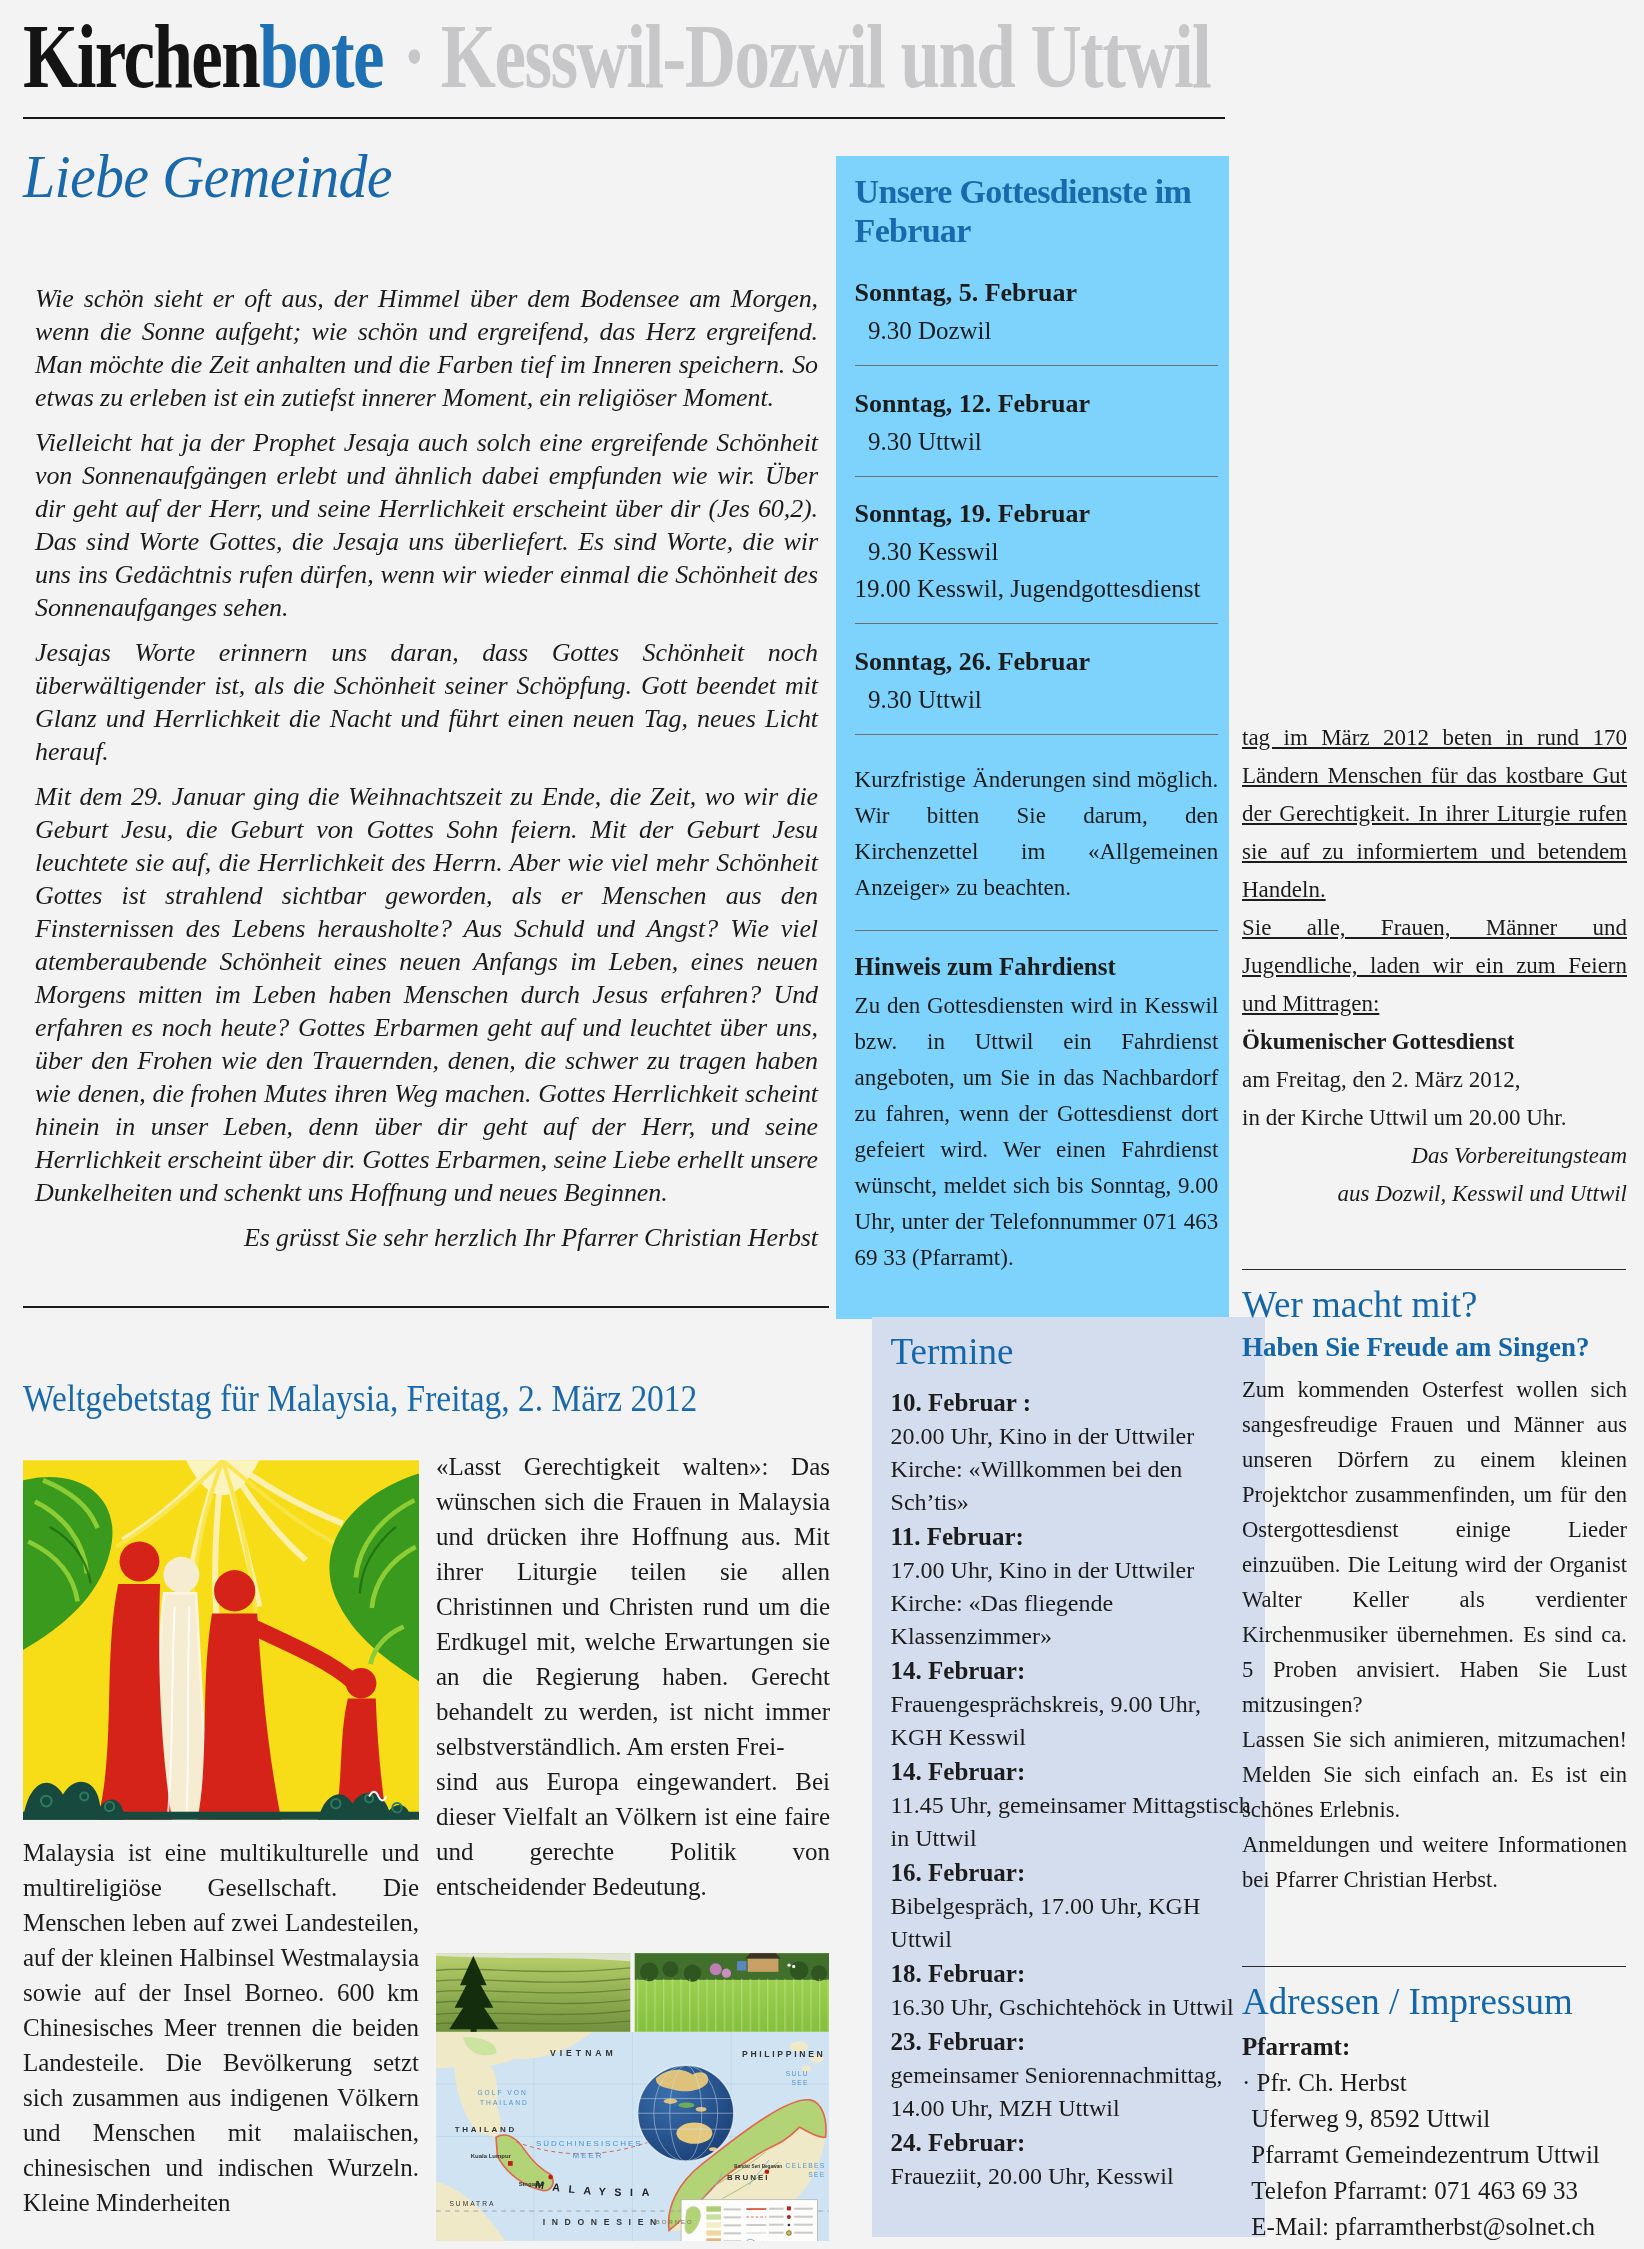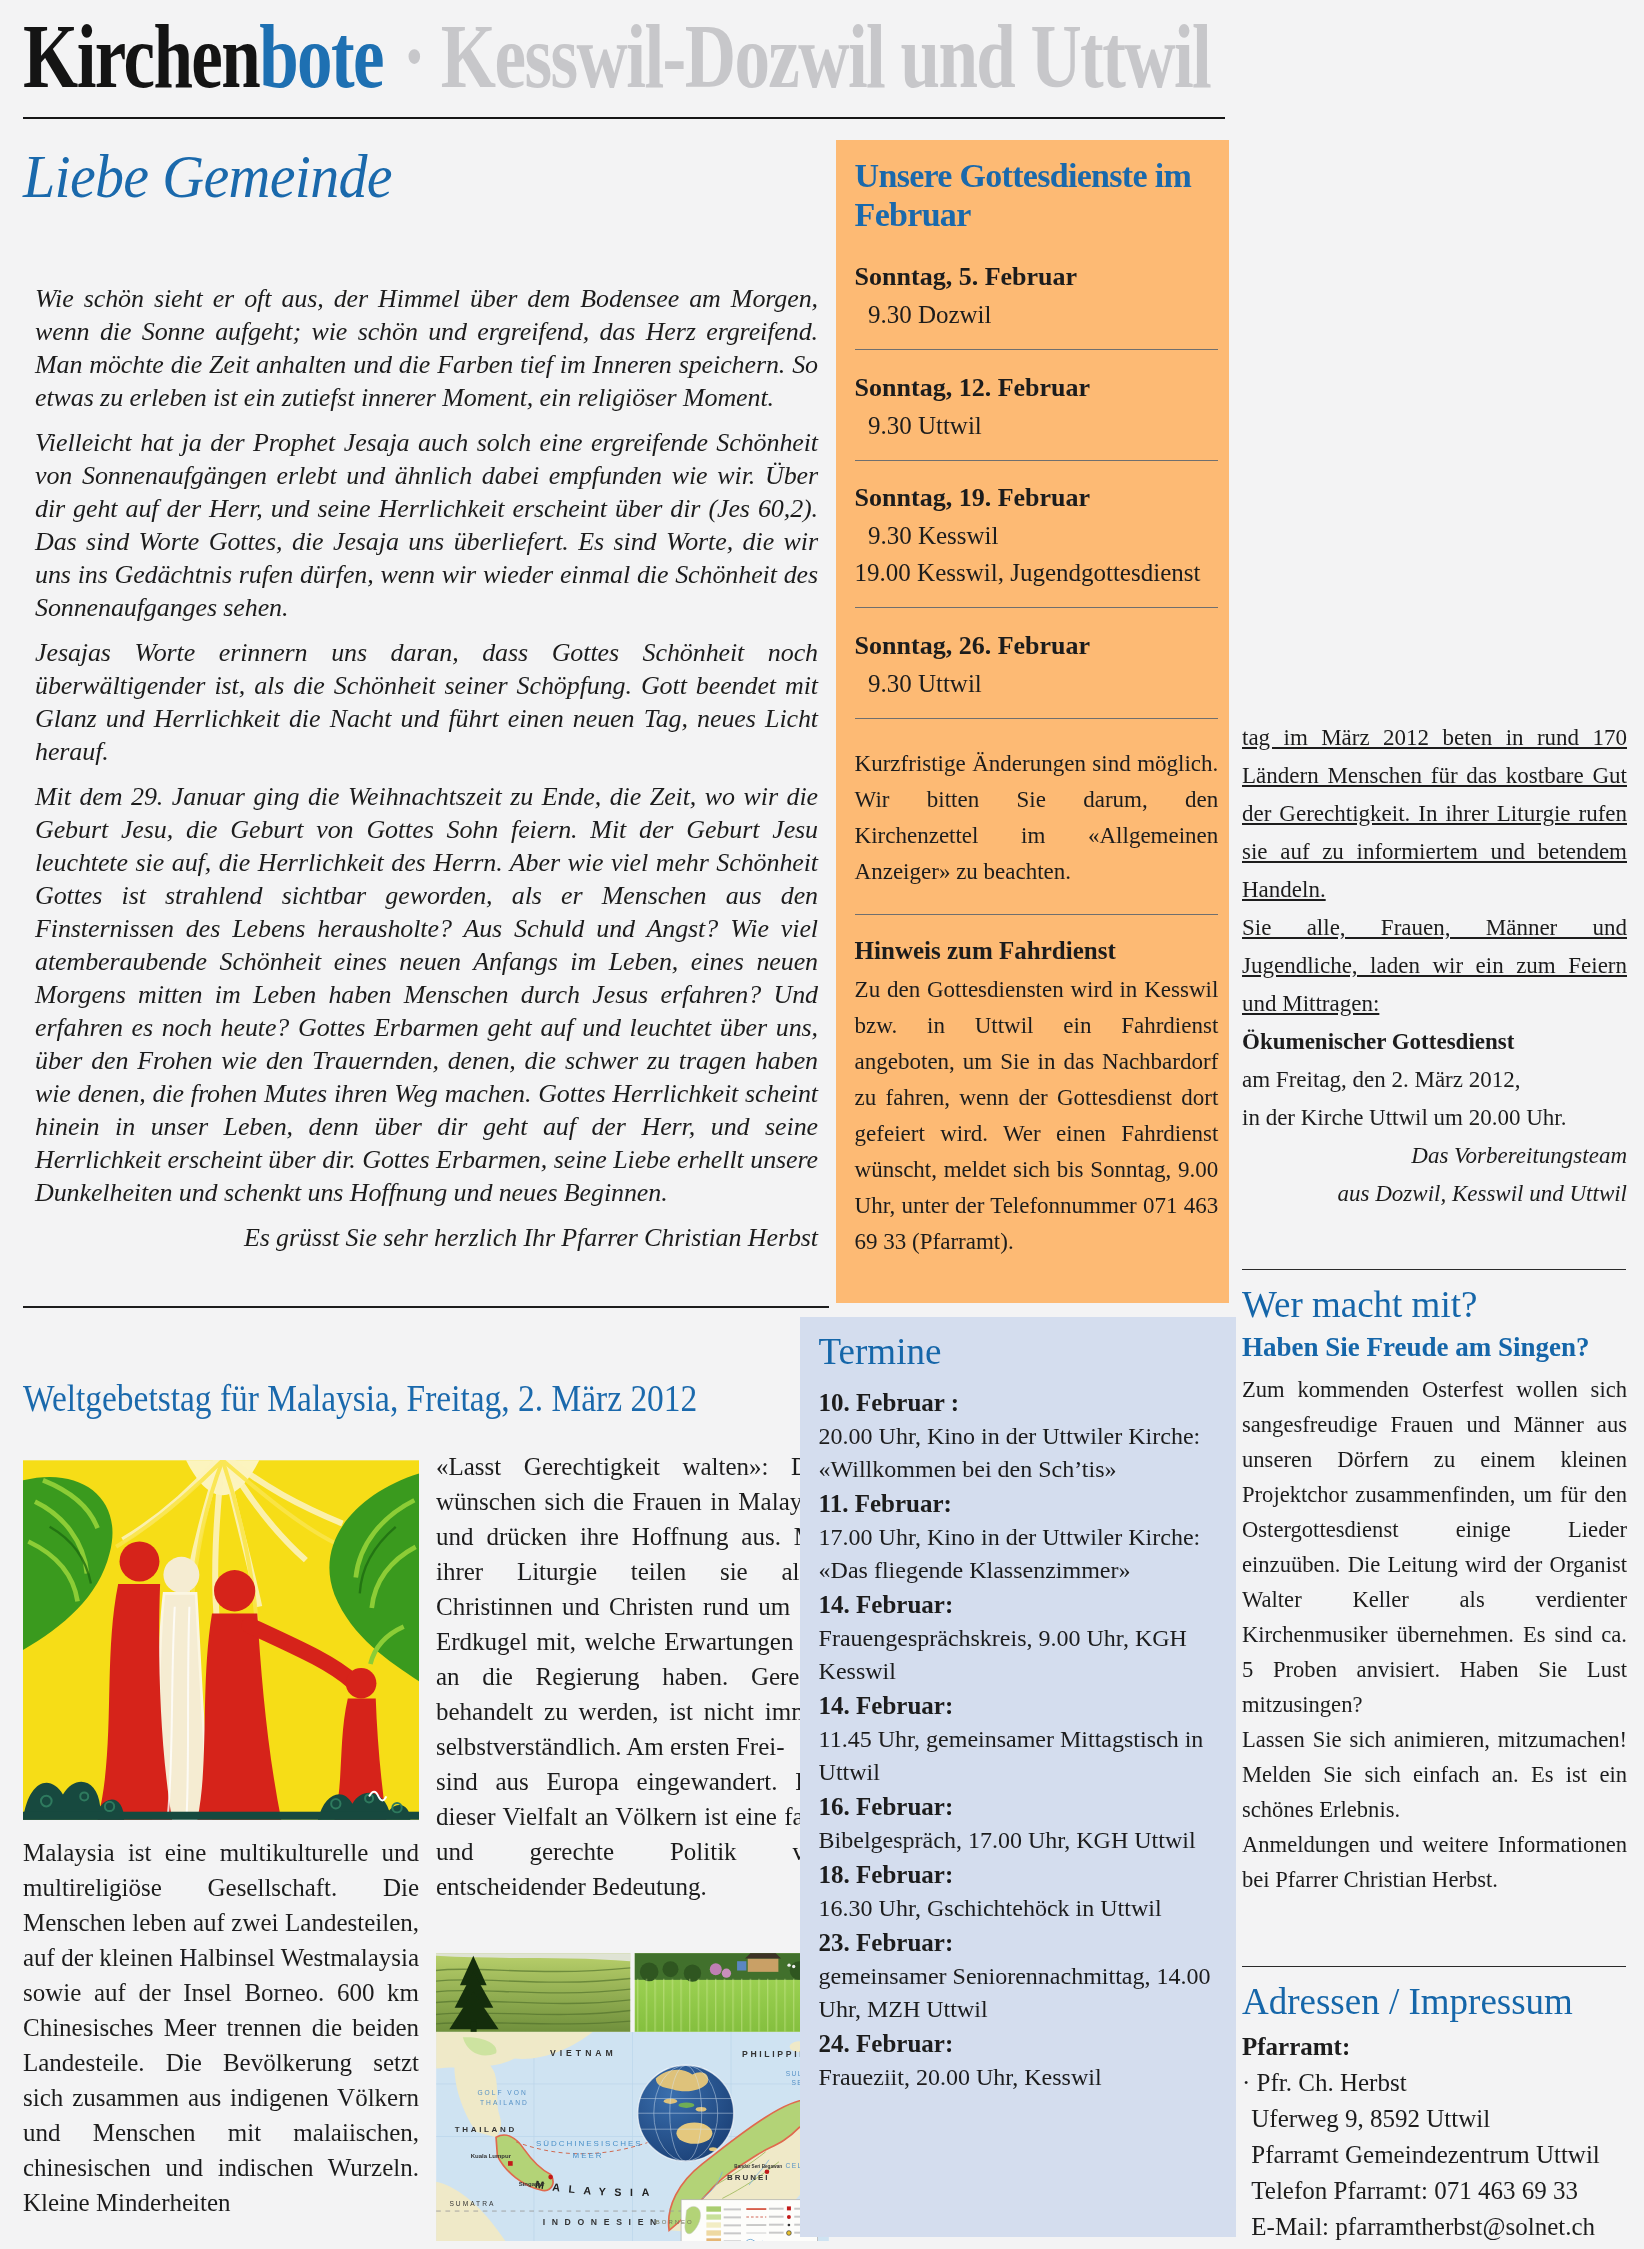--- a/index.html
+++ b/index.html
@@ -23,31 +23,31 @@
   .left-hr{left:23px;top:1306px;width:806px;height:2px;background:#1d1d1d;}
   .welt-h{left:23px;top:1376px;font-size:38px;line-height:44px;color:#1a69ac;white-space:nowrap;
           transform:scaleX(.88);transform-origin:left top;}
   .art-img{left:23px;top:1460px;width:396px;height:360px;}
   .mal-left{left:23px;top:1835px;width:396px;font-size:25px;line-height:35px;text-align:justify;hyphens:auto;}
   .mal-mid{left:436px;top:1449px;width:394px;font-size:25px;line-height:35px;text-align:justify;hyphens:auto;}
   .mal-mid p{margin:0;}
   .photo-img{left:436px;top:1953px;width:393px;height:79px;}
   .map-img{left:436px;top:2032px;width:393px;height:209px;}
   
-  .graybox{left:836px;top:140px;width:393px;height:1163px;background:#fdba74;
+  .graybox{left:836px;top:156px;width:393px;height:1163px;background:#7dd3fc;
            padding:16px 10.7px 12px 18.6px;box-sizing:border-box;}
   .box-h{font-size:34px;font-weight:700;color:#1a69ac;line-height:39px;letter-spacing:-0.7px;margin-bottom:24px;}
   .svc-date{font-size:26px;font-weight:700;line-height:38px;}
   .svc-time{font-size:25px;line-height:37px;}
   .ind{padding-left:13.3px;}
   .sep{border:none;border-top:1.3px solid #6f6f6f;margin:16px 0 18.6px 0;}
   .gray-note{font-size:23px;line-height:36px;text-align:justify;hyphens:auto;margin-top:27px;}
   .fahr-h{font-size:25px;font-weight:700;line-height:36px;margin-bottom:2.7px;}
   .fahr-t{font-size:23px;line-height:36px;text-align:justify;hyphens:auto;}
-  .bluebox{left:800px;top:1317px;width:436px;height:920px;background:#d4ddee;
+  .bluebox{left:872px;top:1317px;width:393px;height:920px;background:#d4ddee;
            padding:10.7px 10.7px 9.3px 18.6px;box-sizing:border-box;}
   .term-h{font-size:37px;color:#1566a9;line-height:48px;margin-bottom:9.3px;}
   .term-date{font-size:25px;font-weight:700;line-height:35px;}
   .term-text{font-size:24px;line-height:33px;hyphens:auto;}
   
   .rcol{width:385px;}
   .cont{left:1242px;top:719px;font-size:23px;line-height:38px;text-align:justify;hyphens:auto;}
   .cont p{margin:0;text-decoration:underline;}
   .bold{font-weight:700;}
   .so-center{text-align:right;font-style:italic;}

